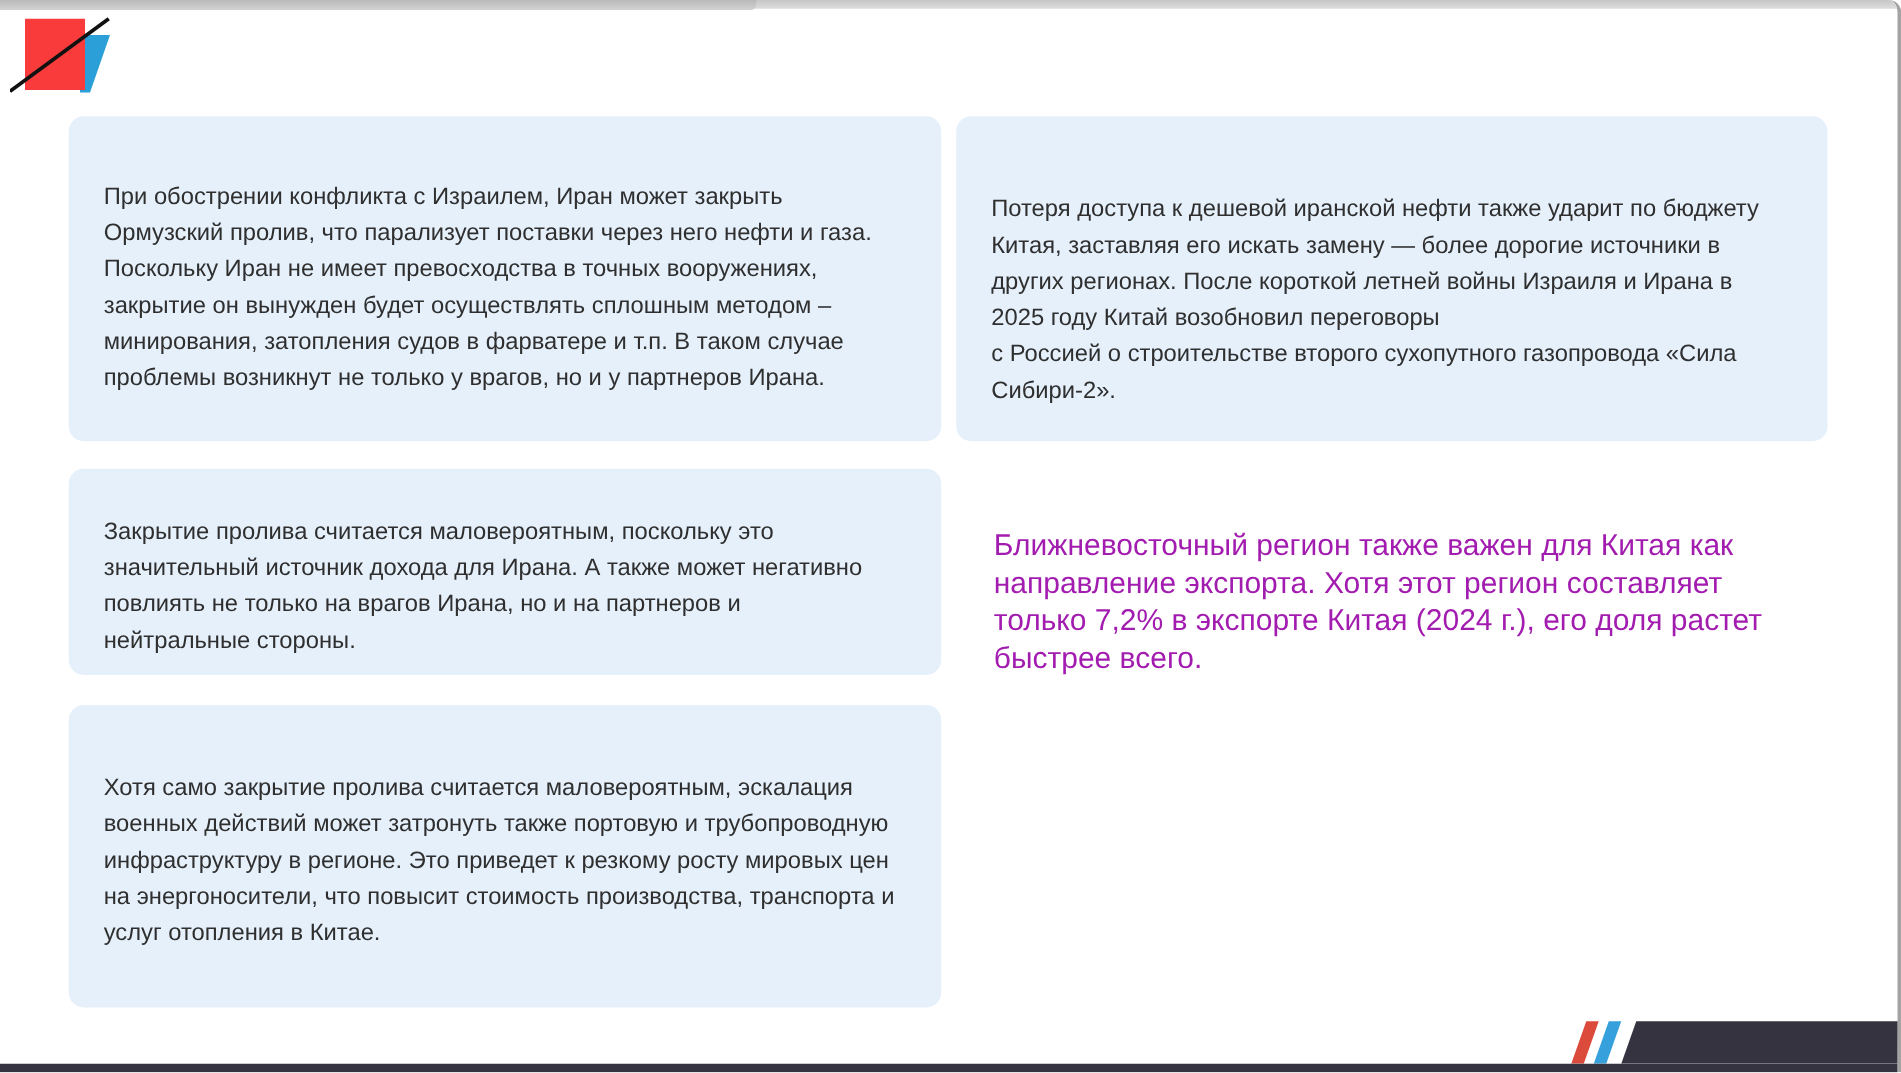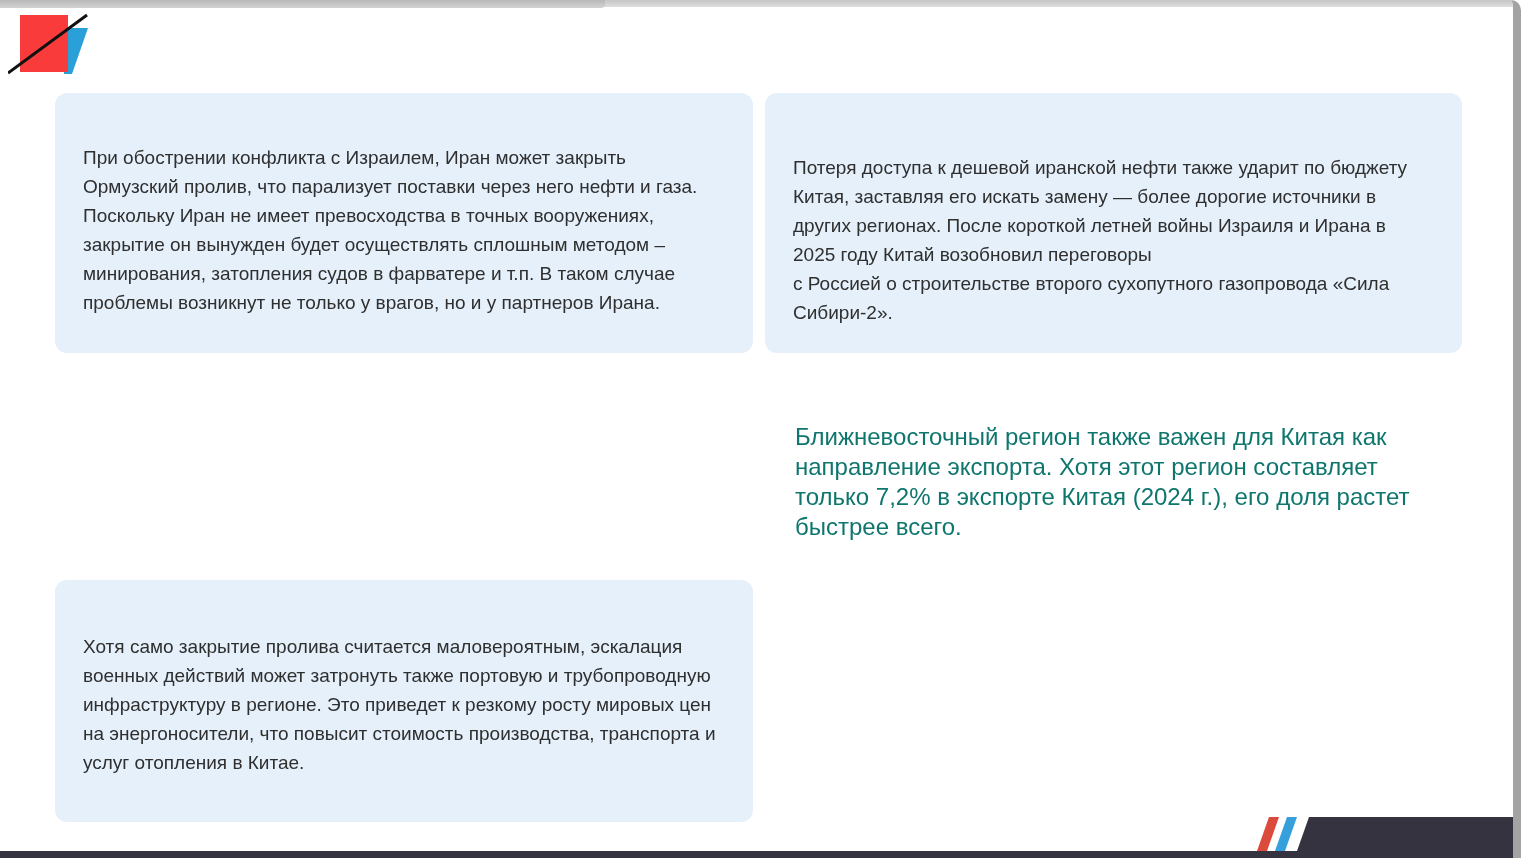--- a/index.html
+++ b/index.html
@@ -8,21 +8,21 @@
     background: #ffffff;
     font-family: "Liberation Sans", sans-serif;
   }
   .slide {
     position: relative;
     width: 1521px;
     height: 858px;
     background: #ffffff;
     overflow: hidden;
     box-sizing: border-box;
-    border-right: 8px solid #a3a3a3;
+    border-right: 3px solid #a3a3a3;
     border-top-right-radius: 10px;
   }
   
   .top-strip {
     position: absolute;
     left: 0; top: 0;
     width: 100%;
     height: 7px;
     background: linear-gradient(#c6c6c6, #dedede);
   }
@@ -47,28 +47,28 @@
     color: #2f2f2f;
   }
   .card p {
     margin: 0;
     font-size: 19px;
     line-height: 29px;
     white-space: pre-line;
   }
   .card-1 { left: 55px;  top: 93px;  width: 698px; height: 260px; padding: 50px 40px 0 28px; }
   .card-2 { left: 55px;  top: 375px; width: 698px; height: 165px; padding: 36px 40px 0 28px; }
-  .card-3 { left: 55px;  top: 580px; width: 698px; height: 242px; padding: 52px 30px 0 28px; }
+  .card-3 { left: 55px;  top: 564px; width: 698px; height: 242px; padding: 52px 30px 0 28px; }
   .card-4 { left: 765px; top: 93px;  width: 697px; height: 260px; padding: 60px 29px 0 28px; }
   .main-text {
     position: absolute;
     left: 795px;
     top: 422px;
     width: 680px;
-    color: #0f766e;
+    color: #a21caf;
   }
   .main-text p {
     margin: 0 0 24px 0;
     font-size: 24px;
     line-height: 30px;
     white-space: pre-line;
   }
   .footer-slashes {
     position: absolute;
     left: 1240px;
@@ -100,20 +100,26 @@
 
   <div class="card card-1">
     <p>При обострении конфликта с Израилем, Иран может закрыть
 Ормузский пролив, что парализует поставки через него нефти и газа.
 Поскольку Иран не имеет превосходства в точных вооружениях,
 закрытие он вынужден будет осуществлять сплошным методом –
 минирования, затопления судов в фарватере и т.п. В таком случае
 проблемы возникнут не только у врагов, но и у партнеров Ирана.</p>
   </div>
 
+  <div class="card card-2">
+    <p>Закрытие пролива считается маловероятным, поскольку это
+значительный источник дохода для Ирана. А также может негативно
+повлиять не только на врагов Ирана, но и на партнеров и
+нейтральные стороны.</p>
+  </div>
 
   <div class="card card-3">
     <p>Хотя само закрытие пролива считается маловероятным, эскалация
 военных действий может затронуть также портовую и трубопроводную
 инфраструктуру в регионе. Это приведет к резкому росту мировых цен
 на энергоносители, что повысит стоимость производства, транспорта и
 услуг отопления в Китае.</p>
   </div>
 
   <div class="card card-4">

